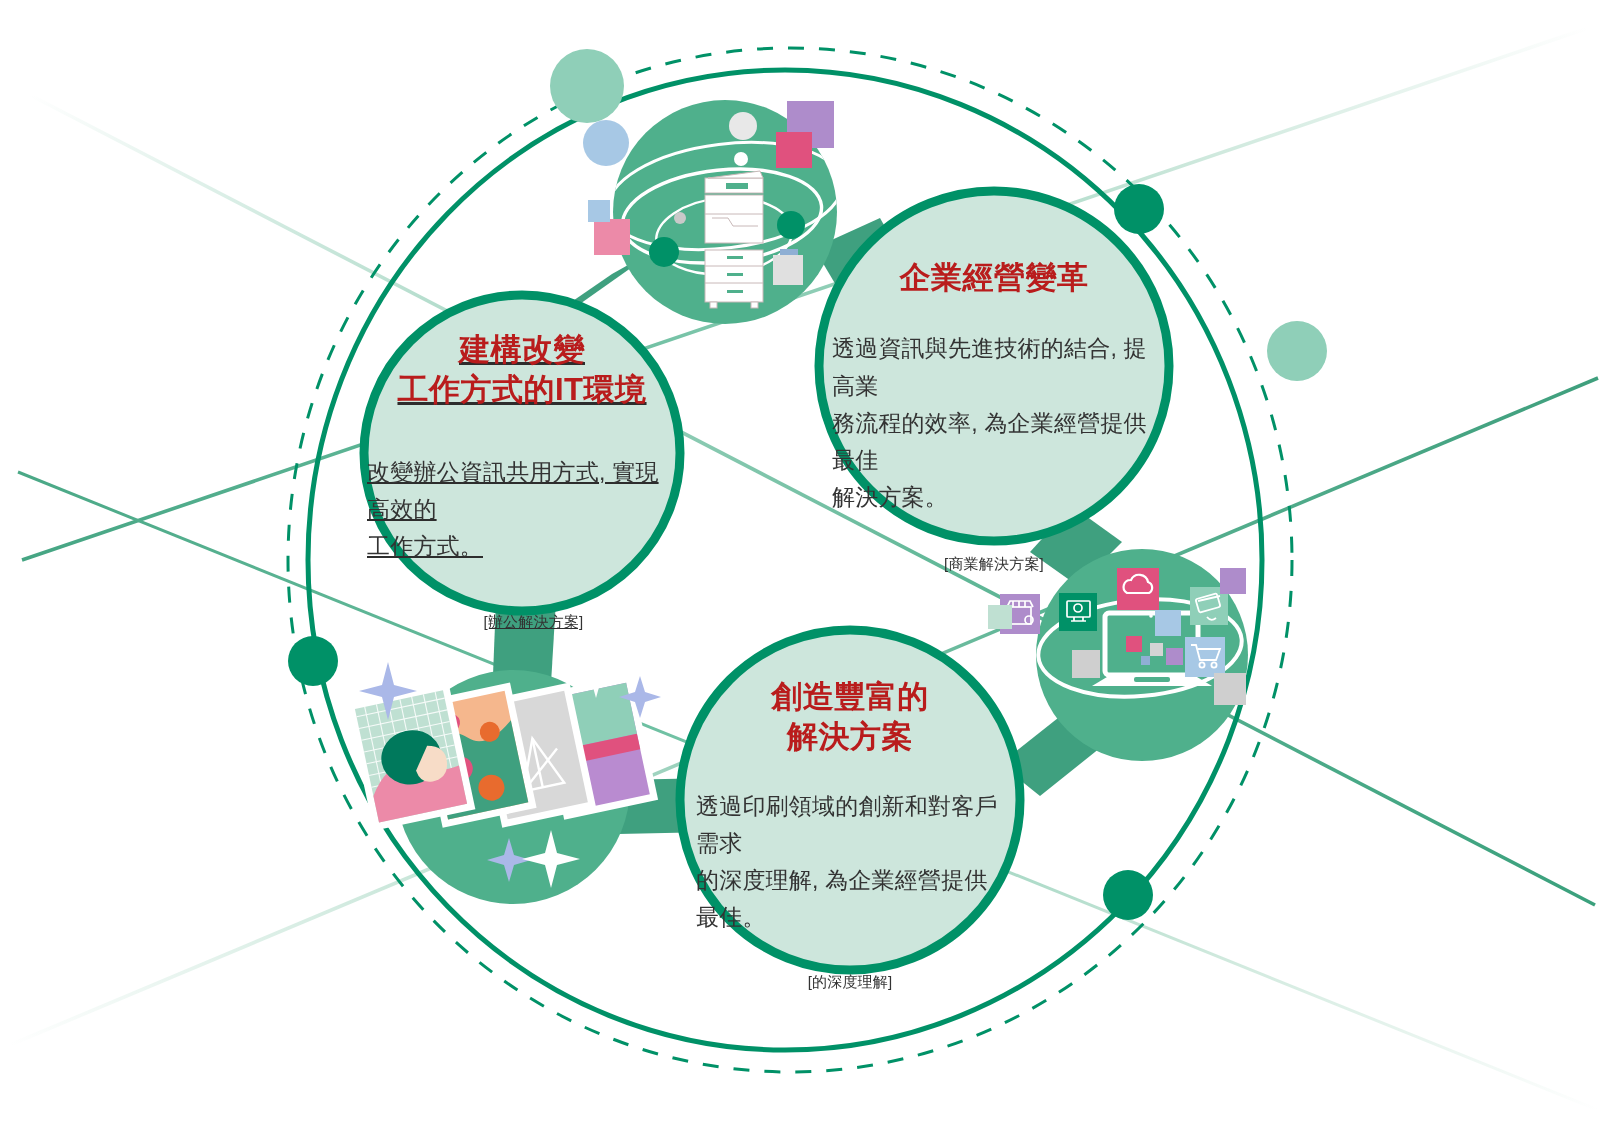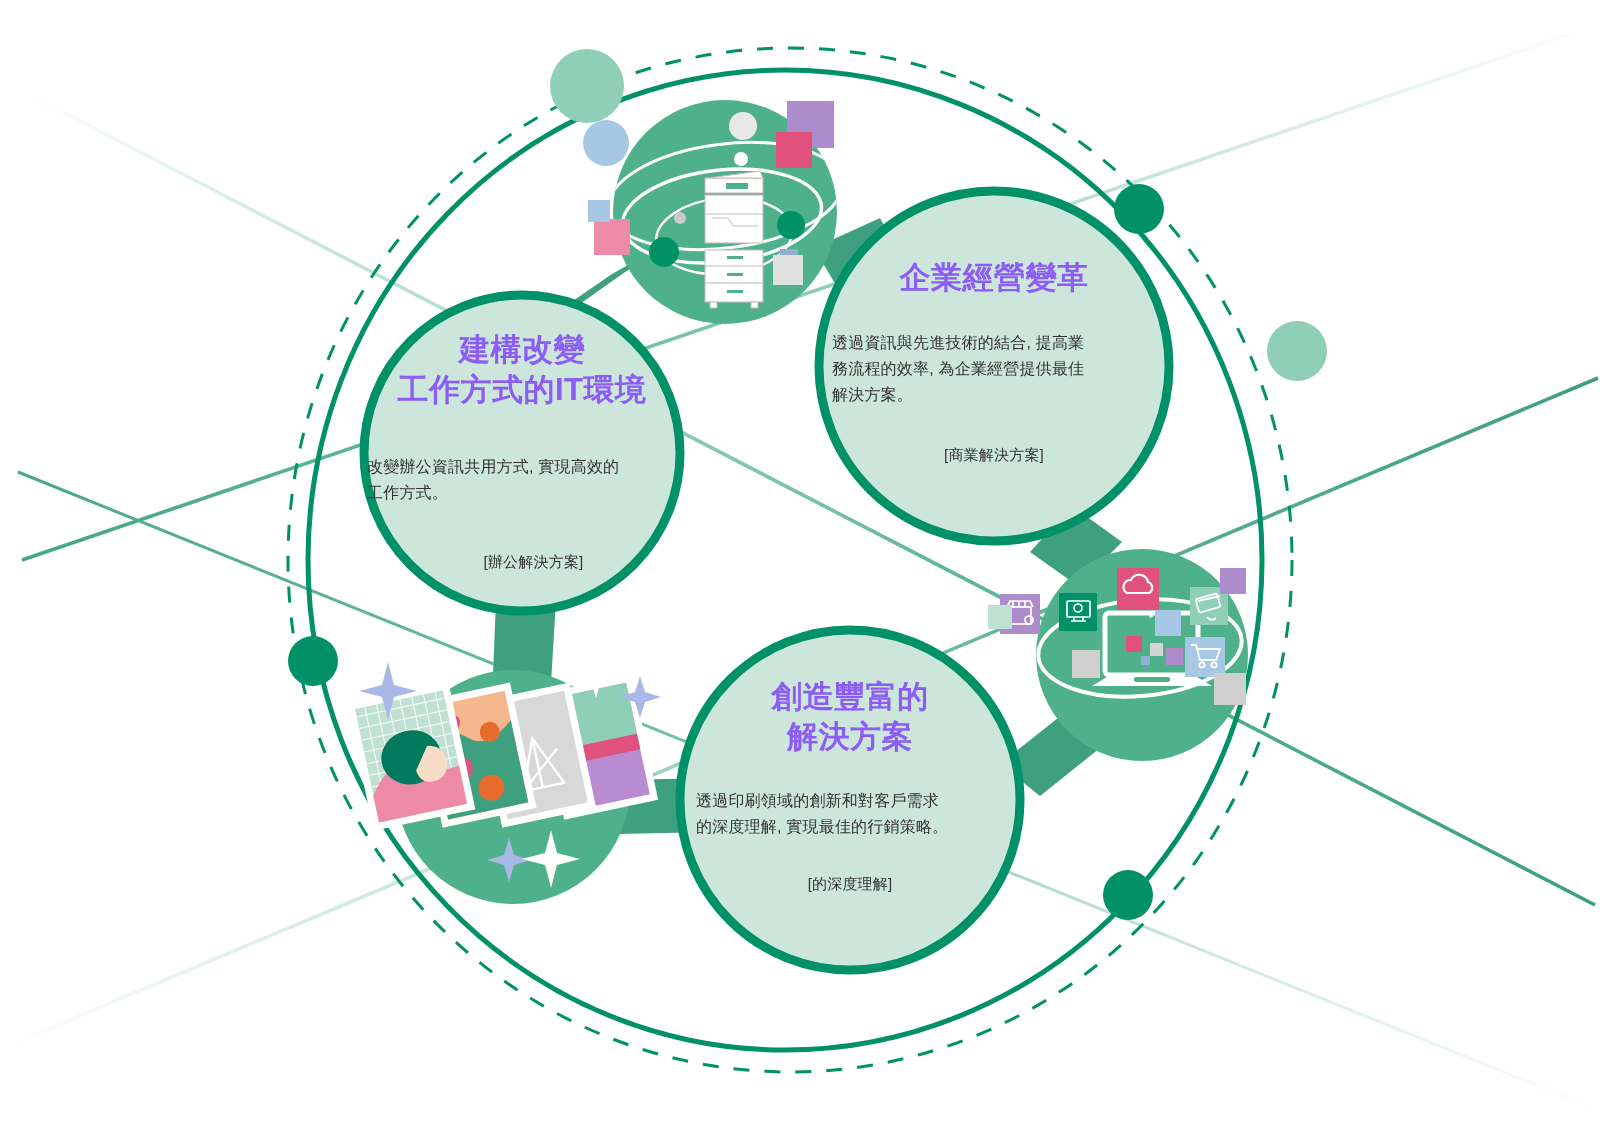--- a/index.html
+++ b/index.html
@@ -28,38 +28,38 @@
     justify-content:flex-start;
     text-align:center;
     color:#2d2d2d;
     pointer-events:none;
   }
   .card-title{
     font-weight:700;
     font-size:31px;
     line-height:1.30;
     letter-spacing:0.5px;
-    color:#8b5cf6;
+    color:#b91c1c;
     white-space:pre-line;
   }
   .card-body{
-    font-size:16px;
+    font-size:23px;
     line-height:1.62;
     letter-spacing:0.2px;
     color:#333333;
     white-space:pre-line;
   }
   .card-tag{
     font-size:15px;
     line-height:1.4;
     letter-spacing:0.2px;
     color:#333333;
   }
   
-  #card-office{ left:363px; top:330px; width:318px; }
+  #card-office{ left:363px; top:330px; width:318px;text-decoration:underline; }
   #card-office .card-body{ text-align:left; width:310px; margin-top:43px; }
   #card-office .card-tag{ margin-top:46px;margin-left:23px; }
 
   #card-business{ left:822px; top:258px; width:344px; }
   #card-business .card-body{ text-align:left; width:324px; margin-top:32px; }
   #card-business .card-tag{ margin-top:36px; }
 
   #card-graphic{ left:690px; top:677px; width:320px; }
   #card-graphic .card-body{ text-align:left; width:308px; margin-top:30px; }
   #card-graphic .card-tag{ margin-top:34px; }
@@ -306,17 +306,17 @@
     <div class="card-body">透過資訊與先進技術的結合, 提高業
 務流程的效率, 為企業經營提供最佳
 解決方案。</div>
     <div class="card-tag">[商業解決方案]</div>
   </div>
 
   <div class="txtwrap" id="card-graphic">
     <div class="card-title">創造豐富的
 解決方案</div>
     <div class="card-body">透過印刷領域的創新和對客戶需求
-的深度理解, 實現最佳的行銷策略。</div>
+的深度理解, 為企業經營提供最佳。</div>
     <div class="card-tag">[的深度理解]</div>
   </div>
 
 </div>
 
 </body></html>

